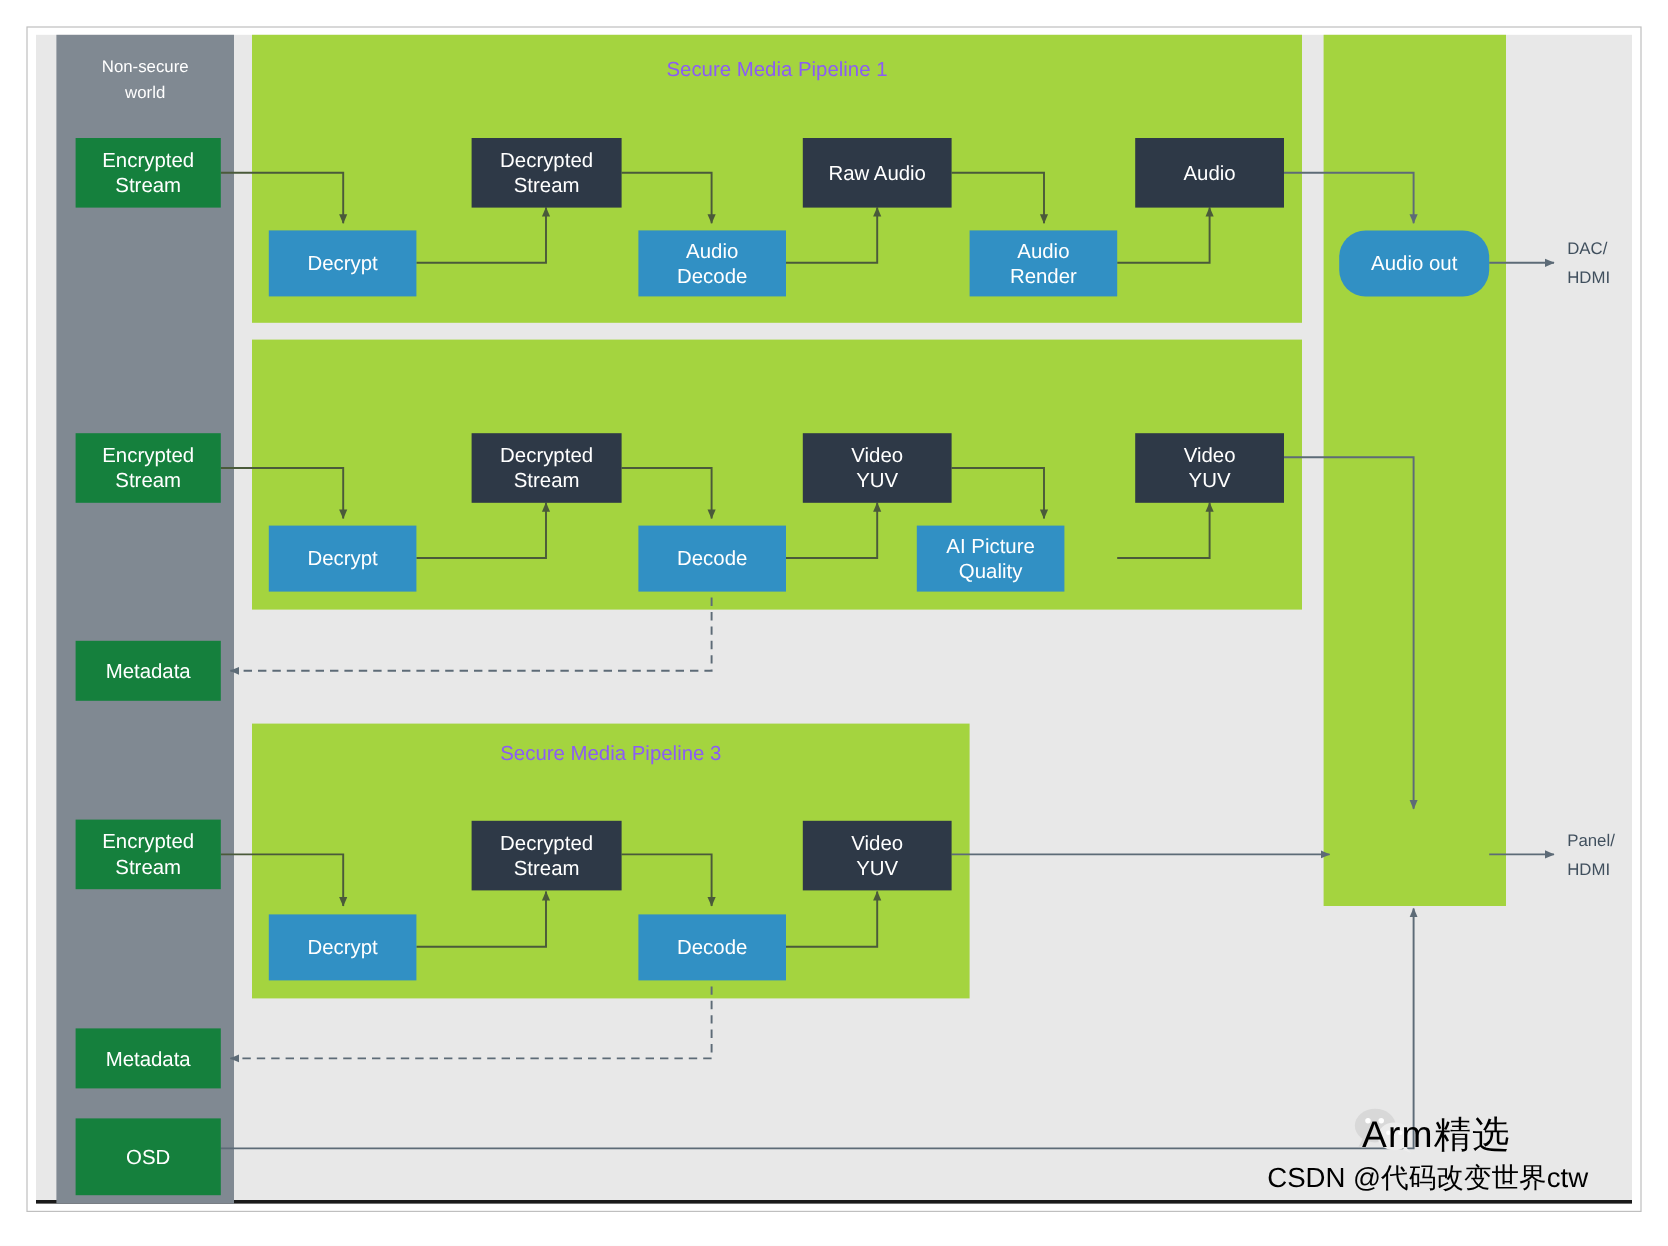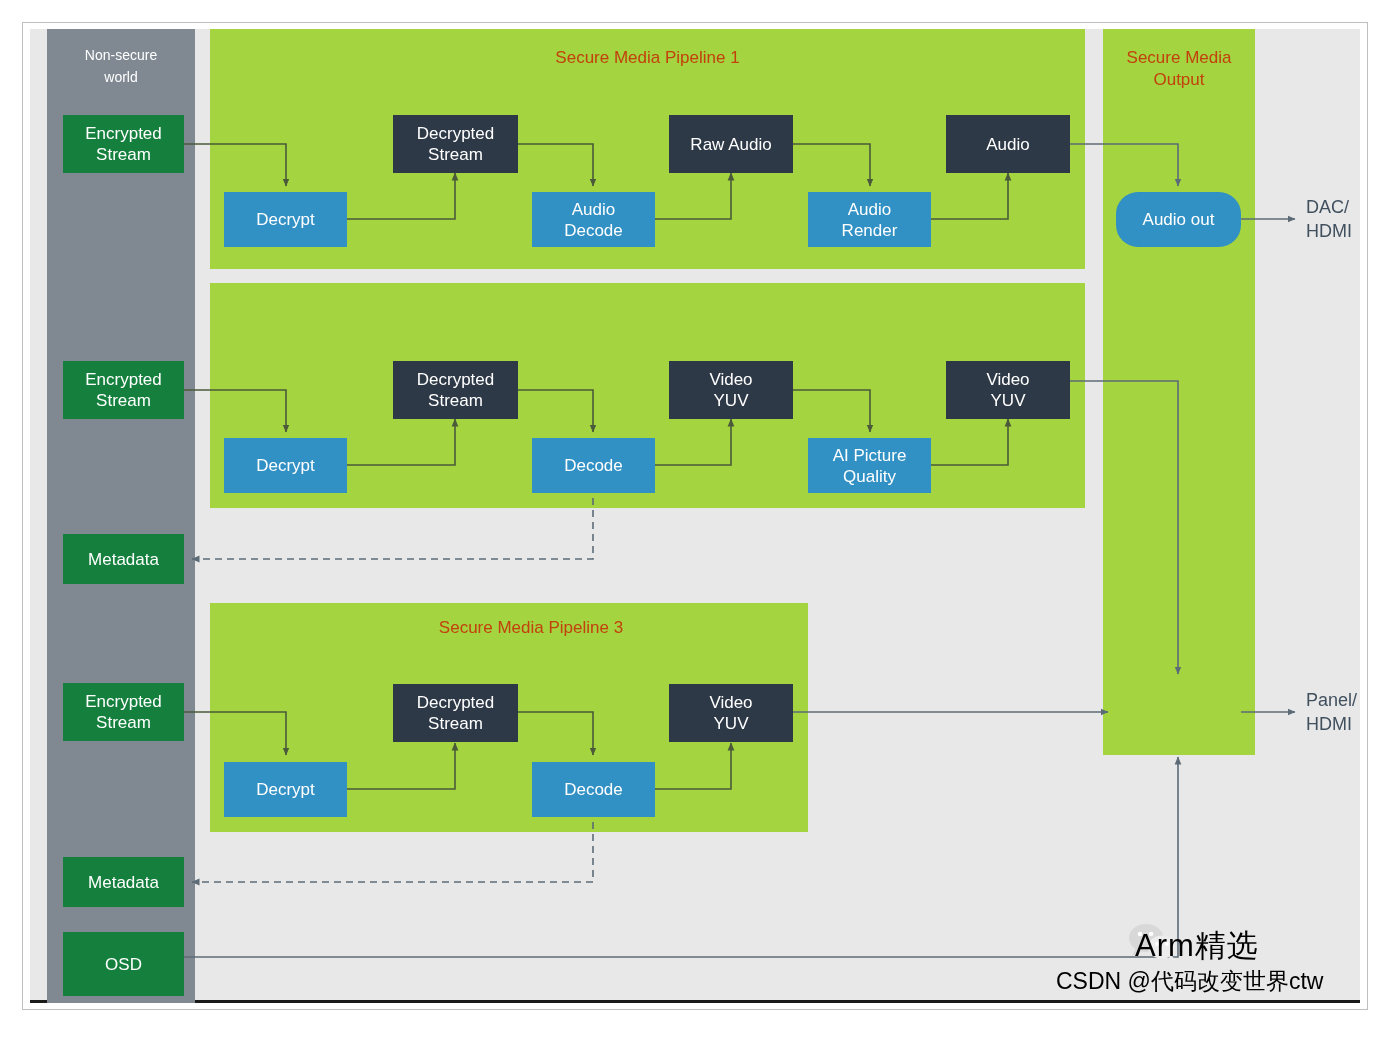--- a/index.html
+++ b/index.html
@@ -57,21 +57,21 @@
     line-height: 22px;
   }
   
   .green {
     position: absolute;
     background: #a4d43f;
   }
   .green-title {
     position: absolute;
     text-align: center;
-    color: #c2410c;
+    color: #8b5cf6;
     font-size: 17px;
     line-height: 22px;
   }
   
   .box {
     position: absolute;
     box-sizing: border-box;
     display: flex;
     align-items: center;
     justify-content: center;
@@ -80,21 +80,21 @@
     font-size: 17px;
     line-height: 21px;
   }
   .box.dark { background: #2e3947; }
   .box.blue { background: #3190c4; }
   .box.slate { background: #15803d; }
   
   .edge-label {
     position: absolute;
     color: #41505e;
-    font-size: 18px;
+    font-size: 14px;
     line-height: 24px;
     text-align: left;
     white-space: pre;
   }
   
   svg.wires {
     position: absolute;
     left: 0;
     top: 0;
     width: 1390px;
@@ -137,25 +137,23 @@
   <div class="nonsecure"></div>
   <div class="nonsecure-label" style="white-space: pre-line;">Non-secure
 world</div>
 
   <div class="green" style="left:210px; top:29px; width:875px; height:240px;"></div>
   <div class="green-title" style="left:210px; top:47px; width:875px;">Secure Media Pipeline 1</div>
 
   <div class="green" style="left:210px; top:283px; width:875px; height:225px;"></div>
 
   <div class="green" style="left:210px; top:603px; width:598px; height:229px;"></div>
-  <div class="green-title" style="left:210px; top:617px; width:598px;margin-left:22px;">Secure Media Pipeline 3</div>
+  <div class="green-title" style="left:210px; top:617px; width:598px;">Secure Media Pipeline 3</div>
 
   <div class="green" style="left:1103px; top:29px; width:152px; height:726px;"></div>
-  <div class="green-title" style="left: 1103px; top: 47px; width: 152px; white-space: pre-line;">Secure Media
-Output</div>
 
   <svg class="wires" viewBox="0 0 1390 1038">
     <defs>
       <marker id="ah" markerWidth="9" markerHeight="9" refX="7.5" refY="4" orient="auto" markerUnits="userSpaceOnUse">
         <path d="M0,0.6 L8,4 L0,7.4 z" fill="#4a5a3a"></path>
       </marker>
       <marker id="ahg" markerWidth="9" markerHeight="9" refX="7.5" refY="4" orient="auto" markerUnits="userSpaceOnUse">
         <path d="M0,0.6 L8,4 L0,7.4 z" fill="#5d6b77"></path>
       </marker>
     </defs>
@@ -224,21 +222,21 @@
 
   <div class="box dark" style="left:393px; top:361px; width:125px; height:58px; white-space:pre-line;">Decrypted
 Stream</div>
   <div class="box dark" style="left:669px; top:361px; width:124px; height:58px; white-space:pre-line;">Video
 YUV</div>
   <div class="box dark" style="left:946px; top:361px; width:124px; height:58px; white-space:pre-line;">Video
 YUV</div>
 
   <div class="box blue" style="left:224px; top:438px; width:123px; height:55px;">Decrypt</div>
   <div class="box blue" style="left:532px; top:438px; width:123px; height:55px;">Decode</div>
-  <div class="box blue" style="left:808px; top:438px; width:123px; height:55px; white-space:pre-line;">AI Picture
+  <div class="box blue" style="left:764px; top:438px; width:123px; height:55px; white-space:pre-line;">AI Picture
 Quality</div>
 
   <div class="box dark" style="left:393px; top:684px; width:125px; height:58px; white-space:pre-line;">Decrypted
 Stream</div>
   <div class="box dark" style="left:669px; top:684px; width:124px; height:58px; white-space:pre-line;">Video
 YUV</div>
 
   <div class="box blue" style="left:224px; top:762px; width:123px; height:55px;">Decrypt</div>
   <div class="box blue" style="left:532px; top:762px; width:123px; height:55px;">Decode</div>
 

